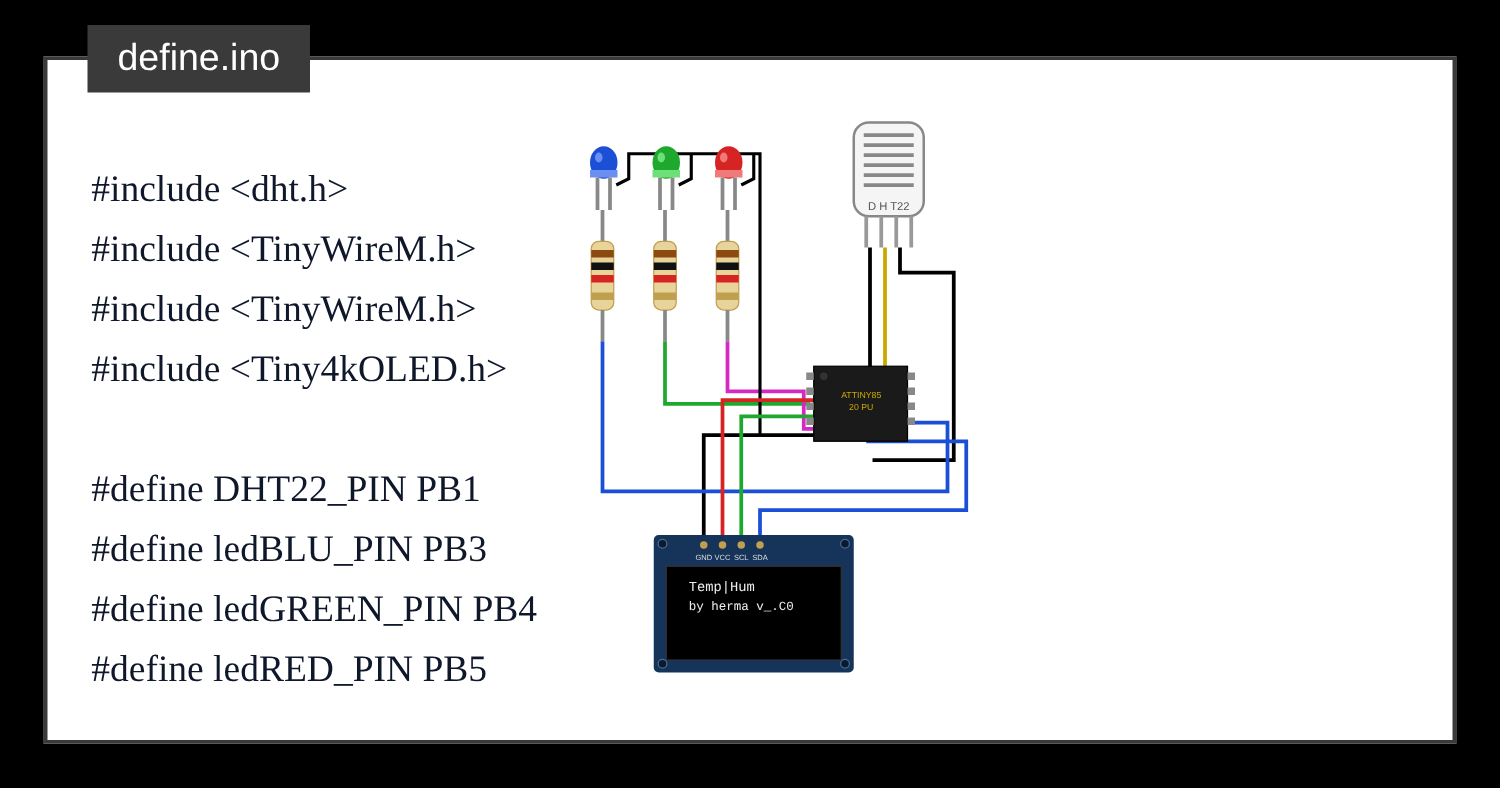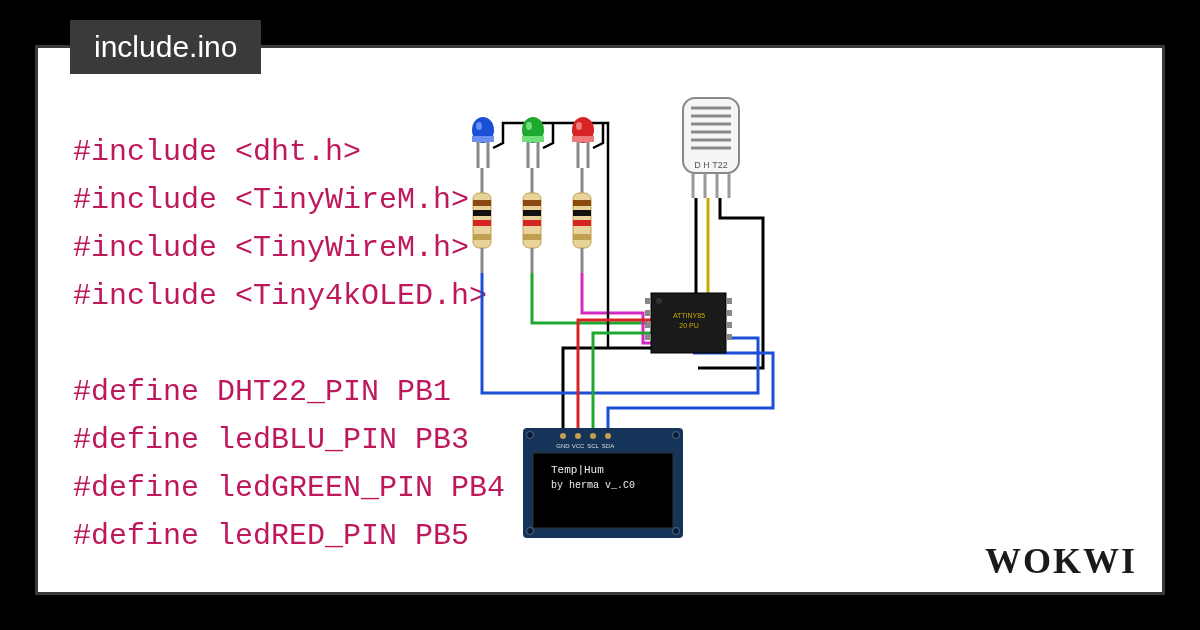--- a/index.html
+++ b/index.html
@@ -28,25 +28,26 @@
     color: #fff;
     font-family: Arial, Helvetica, sans-serif;
     font-size: 30px;
     padding: 10px 24px;
     z-index: 10;
   }
   .code {
     position: absolute;
     left: 35px;
     top: 80px;
-    color: #be185d;
+    color: #0f172a;
     font-size: 30px;
     line-height: 1.6;
     white-space: pre;
     user-select: text;
+    font-family: Liberation Serif, serif;
   }
   .brand {
     position: absolute;
     right: 25px;
     bottom: 10px;
     font-family: Georgia, 'Times New Roman', serif;
     font-weight: bold;
     font-size: 36px;
     letter-spacing: 2px;
     color: #1a1a1a;
@@ -198,16 +199,15 @@
         <text x="118" y="385" font-size="11" fill="#eee" font-family="Courier New">Temp|Hum</text>
         <text x="118" y="400" font-size="10" fill="#eee" font-family="Courier New">by herma   v_.C0</text>
         <circle cx="97" cy="347" r="3.5" fill="#0a1a30" stroke="#4a6a90"></circle>
         <circle cx="243" cy="347" r="3.5" fill="#0a1a30" stroke="#4a6a90"></circle>
         <circle cx="97" cy="443" r="3.5" fill="#0a1a30" stroke="#4a6a90"></circle>
         <circle cx="243" cy="443" r="3.5" fill="#0a1a30" stroke="#4a6a90"></circle>
       </g>
     </svg>
   </div>
 
-  <div class="brand">WOKWI</div>
 </div>
 
-<div class="tab">include.ino</div>
+<div class="tab">define.ino</div>
 
 </body></html>

